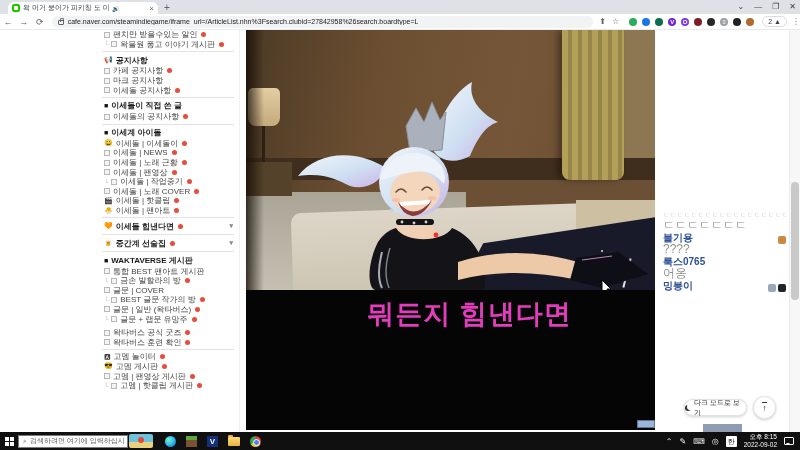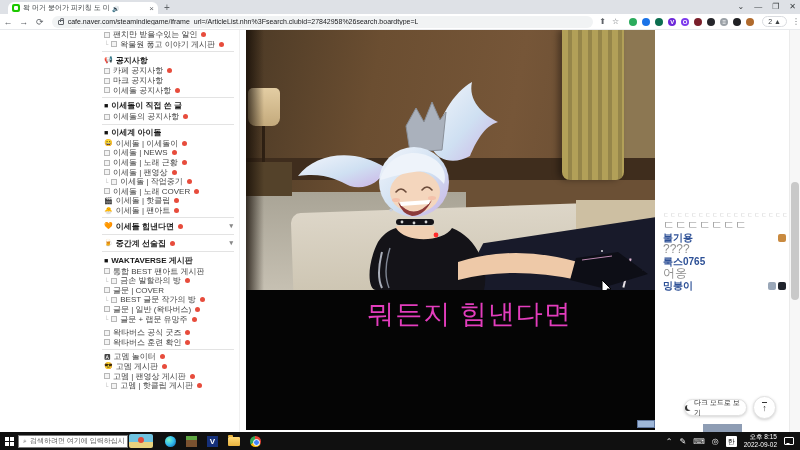--- a/index.html
+++ b/index.html
@@ -54,31 +54,31 @@
   .floor-left { position:absolute; left:0; top:162px; width:220px; height:98px; background:linear-gradient(180deg,#a9a496,#c6c0b2); }
   .couch { position:absolute; left:46px; top:178px; width:310px; height:82px; background:linear-gradient(180deg,#ddd6c8,#cdc5b2); border-radius:10px 26px 0 0; transform:rotate(-2deg); }
   .floor-right { position:absolute; left:330px; top:170px; width:79px; height:90px; background:#cdbfa2; }
   .board { position:absolute; left:0; top:0; width:409px; height:260px; background:#181a2a; clip-path:polygon(58% 82%, 100% 72%, 100% 100%, 52% 100%); }
   .sparkle { position:absolute; border-radius:50%; background:#fff; opacity:.85; }
   .streak { position:absolute; left:380px; top:228px; width:2px; height:30px; background:linear-gradient(180deg,#f3c4e4,#ffffff); transform:rotate(14deg); opacity:.9; }
   .lamp-shade { position:absolute; left:2px; top:58px; width:32px; height:38px; background:linear-gradient(180deg,#e3cda3,#c4aa7c); border-radius:5px 5px 8px 8px; }
   .lamp-pole { position:absolute; left:16px; top:96px; width:3px; height:38px; background:#2e2013; }
   .side-table { position:absolute; left:0; top:132px; width:46px; height:34px; background:#54422a; }
   .band { position:absolute; left:0; top:260px; width:409px; height:140px; background:#050505; }
-  .caption { position:absolute; left:0; top:266px; width:447px; text-align:center; font-weight:normal; font-size:27px; letter-spacing:1px; }
+  .caption { position:absolute; left:0; top:266px; width:447px; text-align:center; font-weight:bold; font-size:27px; letter-spacing:1px; }
   .mini-thumb { position:absolute; left:391px; top:390px; width:18px; height:8px; background:#9db6d8; border:1px solid #5d749b; }
   .cursor { position:absolute; left:355px; top:250px; }
 
   
   .comments { position:absolute; left:663px; top:30px; width:125px; height:402px; background:#fff; }
   .cm-list { position:absolute; left:0; top:181px; width:125px; }
   .cm-text { font-size:12px; color:#909090; line-height:11px; }
   .cm-text.muted { font-size:6px; color:#c4c4c4; letter-spacing:1px; white-space:nowrap; overflow:hidden; line-height:9px; }
   .cm-text.wrap { letter-spacing:1.6px; word-break:break-all; line-height:9px; }
-  .cm-name { font-size:10px; font-weight:bold; color:#2d5096; line-height:13px; display:flex; align-items:center; }
+  .cm-name { font-size:10px; font-weight:bold; color:#2d5096; line-height:13px; display:flex; align-items:flex-end; }
   .cm-badges { margin-left:auto; display:flex; gap:2px; margin-right:2px; }
   .cm-badge { width:8px; height:8px; border-radius:2px; }
   .darkmode-btn { position:absolute; left:684px; top:399px; width:63px; height:17px; background:#fff; border:1px solid #e2e2e2; border-radius:9px; box-shadow:0 1px 3px rgba(0,0,0,.18); display:flex; align-items:center; justify-content:center; gap:3px; font-size:7px; color:#222; }
   .moon { width:6px; height:6px; border-radius:50%; box-shadow:inset 2px -1px 0 0 #333; }
   .top-btn { position:absolute; left:753px; top:396px; width:23px; height:23px; border-radius:50%; background:#fff; border:1px solid #e2e2e2; box-shadow:0 1px 3px rgba(0,0,0,.18); display:flex; align-items:center; justify-content:center; }
   .frag { position:absolute; left:703px; top:424px; width:39px; height:8px; background:#8e9db4; }
   .pagescroll { position:absolute; right:0; top:30px; width:11px; height:402px; background:#f7f7f7; border-left:1px solid #ebebeb; }
   .pagescroll .thumb { position:absolute; left:1px; top:152px; width:8px; height:118px; background:#c9c9c9; border-radius:4px; }
 
   

